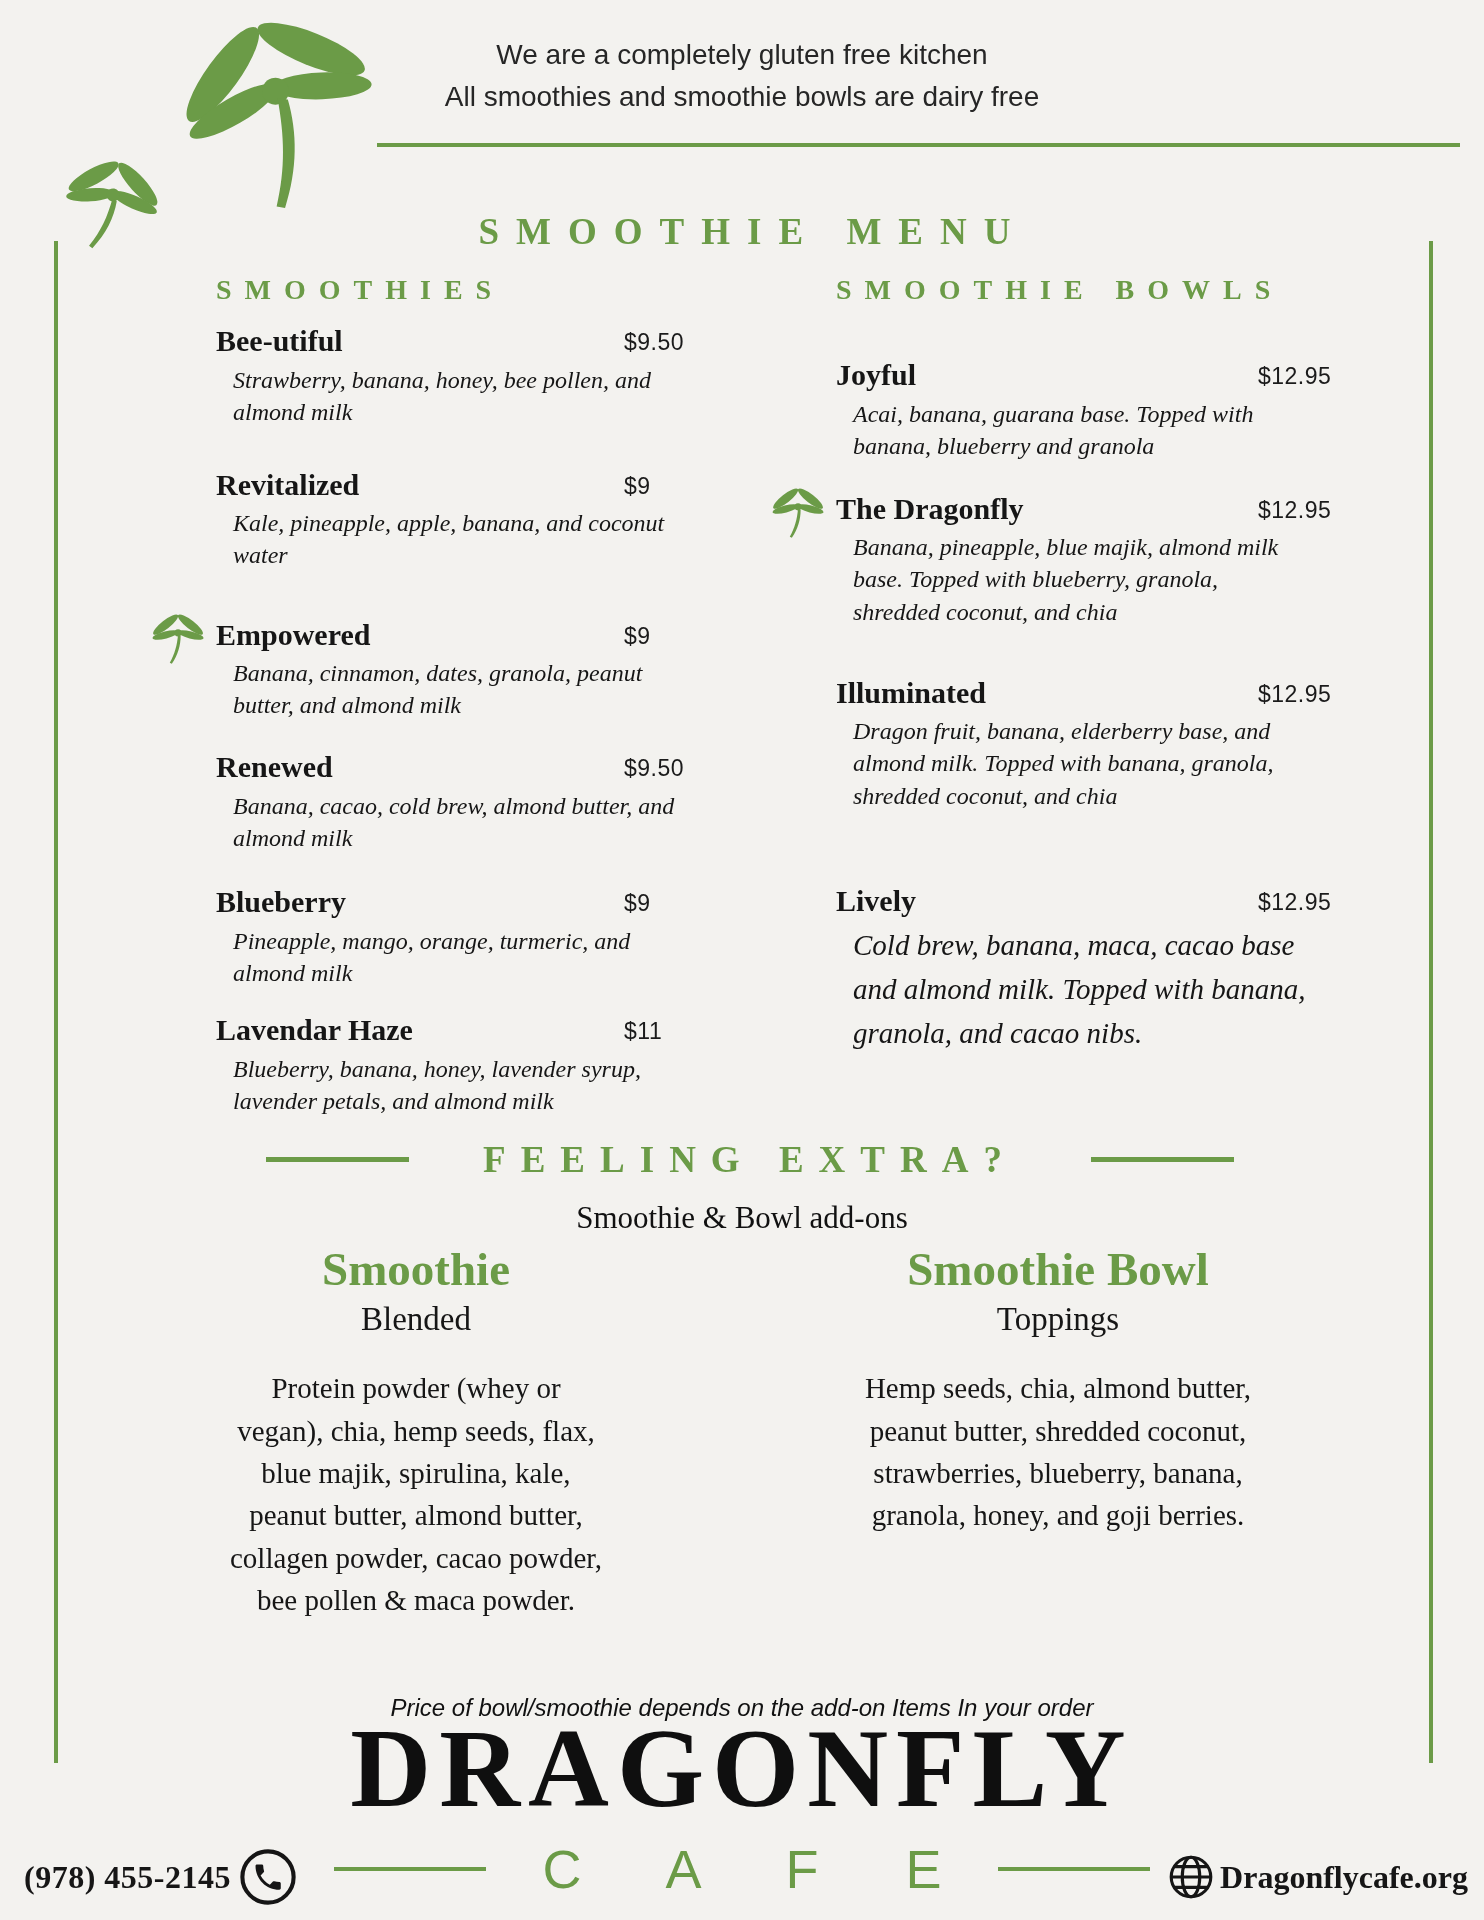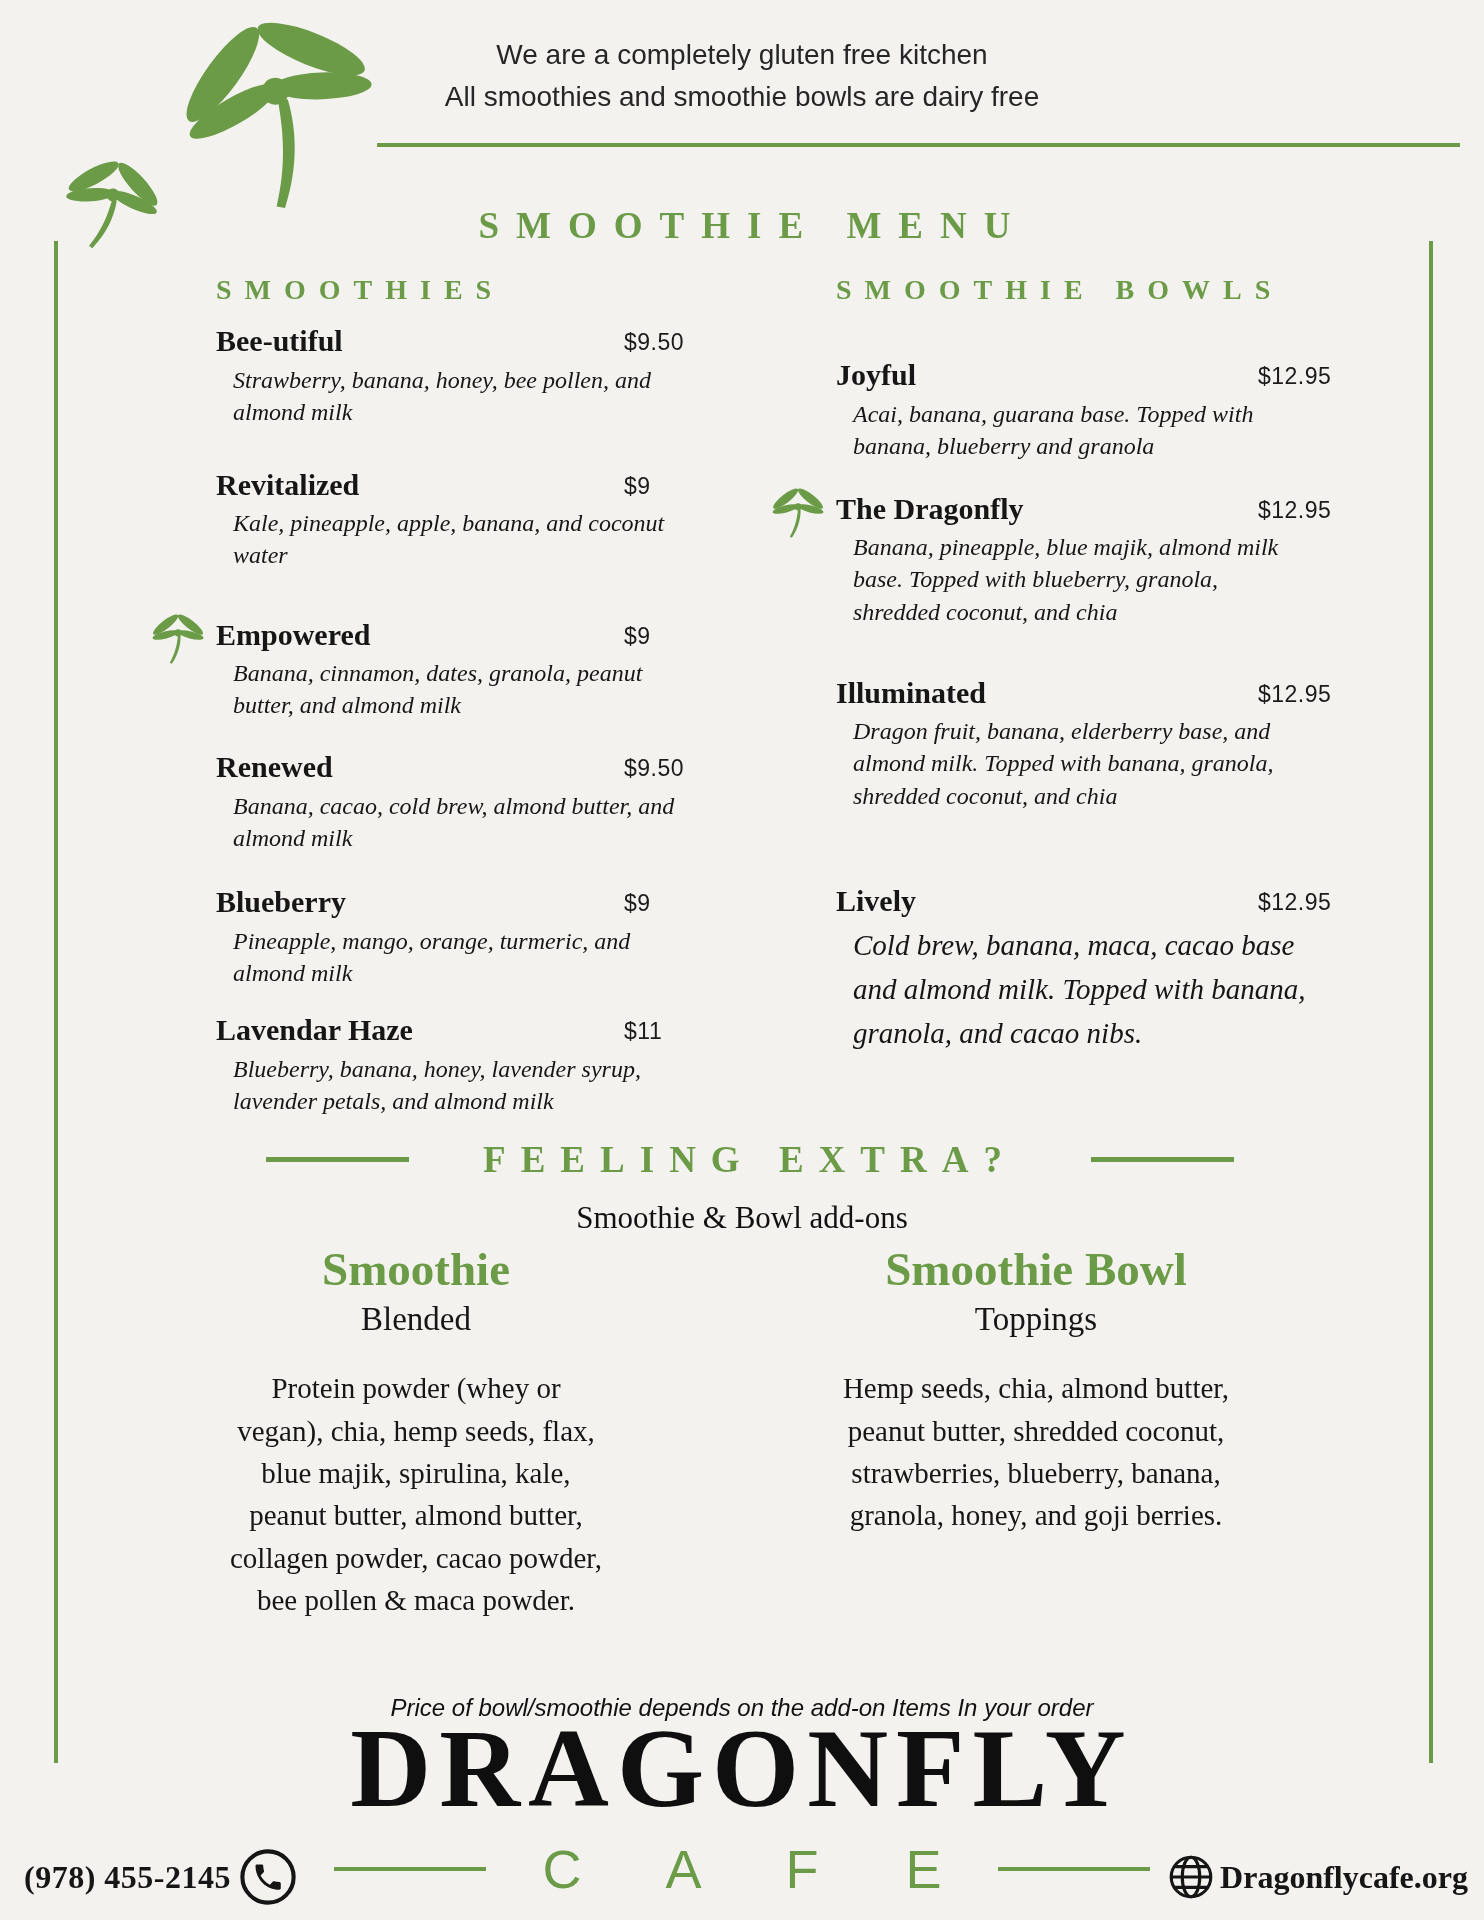--- a/index.html
+++ b/index.html
@@ -7,21 +7,21 @@
   #page{position:relative;width:1484px;height:1920px;background:var(--bg);
         font-family:"Liberation Serif",serif;color:var(--ink);overflow:hidden;margin:0 auto;}
 
   
   .top-note{position:absolute;top:34px;left:0;right:0;text-align:center;
             font-family:"Liberation Sans",sans-serif;font-size:28px;line-height:1.5;color:#262626;}
   .rule-top{position:absolute;top:143px;left:377px;width:1083px;height:4px;background:var(--green);}
   .df-big{position:absolute;left:152px;top:-8px;width:248px;height:230px;transform:scaleX(-1) rotate(16deg);}
   .df-small{position:absolute;left:48px;top:146px;width:124px;height:112px;transform:scaleX(-1) rotate(-10deg);}
   .menu-title{position:absolute;top:204px;left:0;right:0;text-align:center;color:var(--green);
-              font-weight:700;font-size:37px;letter-spacing:17px;margin:0;padding-left:22px;}
+              font-weight:700;font-size:37px;letter-spacing:17px;margin:6px;padding-left:22px;}
 
   
   .vline{position:absolute;top:241px;width:4px;height:1522px;background:var(--green);}
   .vline-left{left:54px}.vline-right{left:1429px}
 
   
   .menu-cols{position:absolute;left:216px;top:274px;width:1122px;display:grid;
              grid-template-columns:480px 502px;column-gap:140px;}
   .col-heading{color:var(--green);font-size:28px;font-weight:700;letter-spacing:13px;margin:0 0 18px;}
   .col-right .menu-list{padding-top:34px;}
@@ -44,21 +44,21 @@
   .col-right .item:nth-child(3){margin-bottom:72px}
 
   
   .extra-head{position:absolute;top:1138px;left:0;right:0;display:flex;align-items:center;
               justify-content:center;gap:74px;padding-left:16px;}
   .extra-dash{width:143px;height:5px;background:var(--green);}
   .extra-title{color:var(--green);font-size:37px;font-weight:700;letter-spacing:15px;margin:0;}
   .addons-sub{position:absolute;top:1200px;left:0;right:0;text-align:center;font-size:31px;color:#111;margin:0;}
   .addon{position:absolute;text-align:center;}
   .addon-left{left:225px;top:1246px;width:382px;}
-  .addon-right{left:838px;top:1246px;width:396px;text-align:center;}
+  .addon-right{left:860px;top:1246px;width:396px;text-align:center;}
   .addon-title{color:var(--green);font-weight:700;font-size:47px;margin:0;line-height:1;}
   .addon-sub{font-size:33px;margin:8px 0 0;line-height:1.1;}
   .addon-text{font-size:29px;line-height:1.46;margin:30px 0 0;}
 
   
   .price-note{position:absolute;top:1694px;left:0;right:0;text-align:center;
               font-family:"Liberation Sans",sans-serif;font-style:italic;font-size:24px;color:#111;margin:0;}
   .brand{position:absolute;top:1712px;left:0;right:0;text-align:center;font-size:112px;
          font-weight:700;letter-spacing:8px;line-height:1;color:#0f0f0f;margin:0;}
   .cafe-row{position:absolute;top:1842px;left:0;right:0;display:flex;align-items:center;

